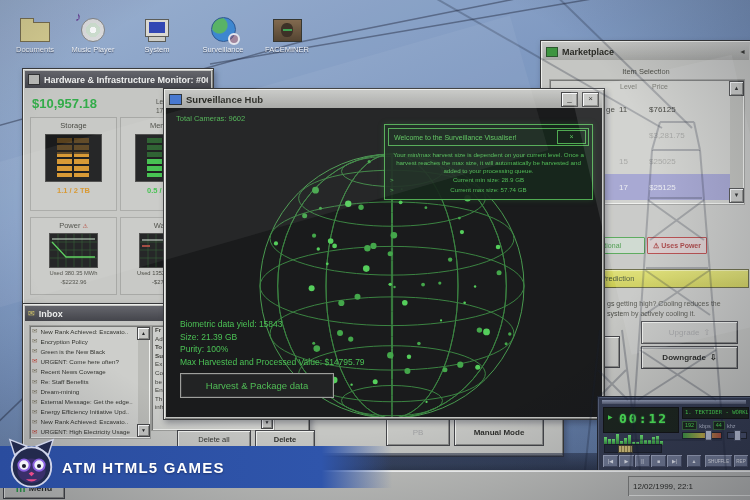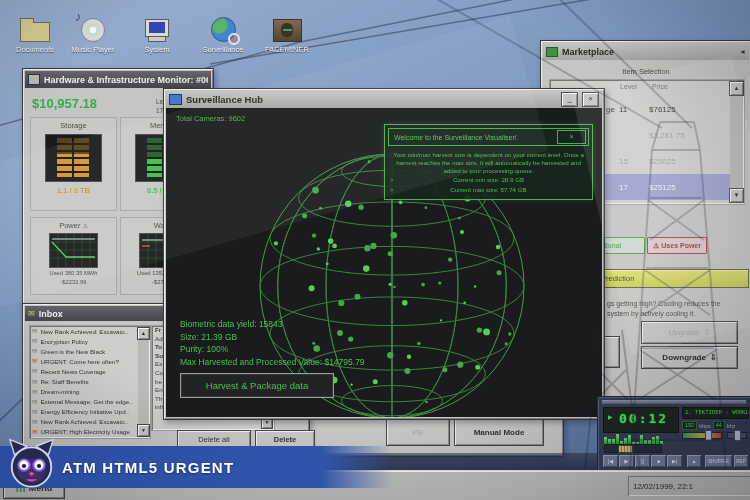--- a/index.html
+++ b/index.html
@@ -579,21 +579,21 @@
       <polygon points="43,18 48,2 30,9" fill="#232a4d" stroke="#cfd4ea" stroke-width="1.5"></polygon>
       <circle cx="25" cy="31" r="21" fill="#232a4d" stroke="#cfd4ea" stroke-width="2"></circle>
       <ellipse cx="25" cy="35" rx="15" ry="13" fill="#3a2f6a"></ellipse>
       <circle cx="17" cy="29" r="6" fill="#f2f2f8" stroke="#8a5fe0" stroke-width="2"></circle>
       <circle cx="33" cy="29" r="6" fill="#f2f2f8" stroke="#8a5fe0" stroke-width="2"></circle>
       <circle cx="17" cy="30" r="2.2" fill="#1a1a2e"></circle>
       <circle cx="33" cy="30" r="2.2" fill="#1a1a2e"></circle>
       <path d="M22,38 L25,41 L28,38 L25,36 Z" fill="#e84a8a"></path>
       <path d="M19,44 Q25,49 31,44" fill="#e84a8a"></path>
     </svg>
-    <div class="banner-text">ATM HTML5 URGENT</div>
+    <div class="banner-text">ATM HTML5 GAMES</div>
   </div>
 
   <svg class="ovl" width="750" height="500">
     <g stroke="rgba(22,30,52,0.26)" stroke-width="2" fill="none">
       <path d="M652,150 L630,470 M700,150 L726,470"></path>
       <path d="M648,200 L704,240 M704,200 L650,240 M645,270 L710,315 M710,270 L644,315 M640,350 L716,400 M716,350 L638,400"></path>
       <path d="M650,198 L702,198 M646,268 L708,268 M640,348 L714,348 M632,440 L722,440"></path>
       <path d="M652,150 L700,150 M660,122 L694,122 M660,122 L652,150 M694,122 L700,150"></path>
       <path d="M662,128 L430,-5 M692,128 L540,-20"></path>
       <path d="M600,330 L585,470 M622,330 L640,470 M598,370 L628,400 M626,370 L596,400"></path>

